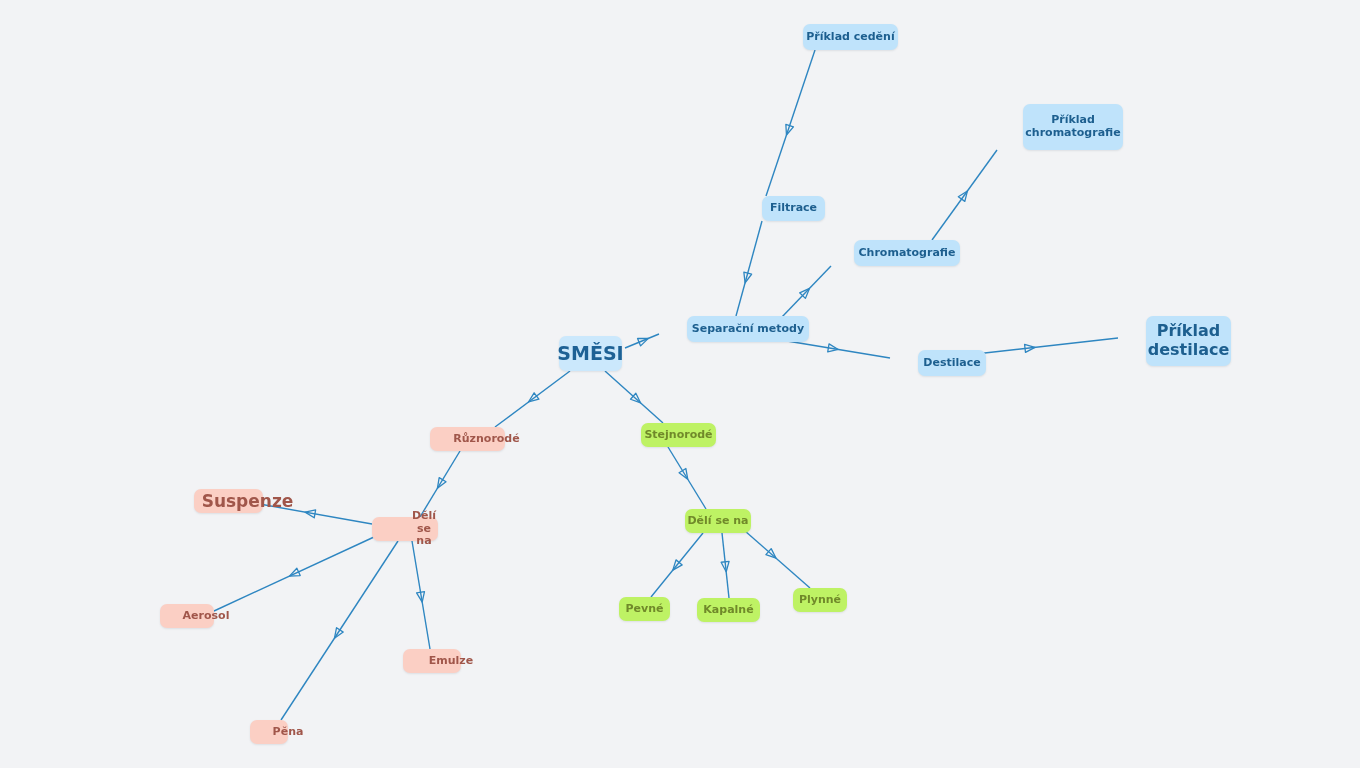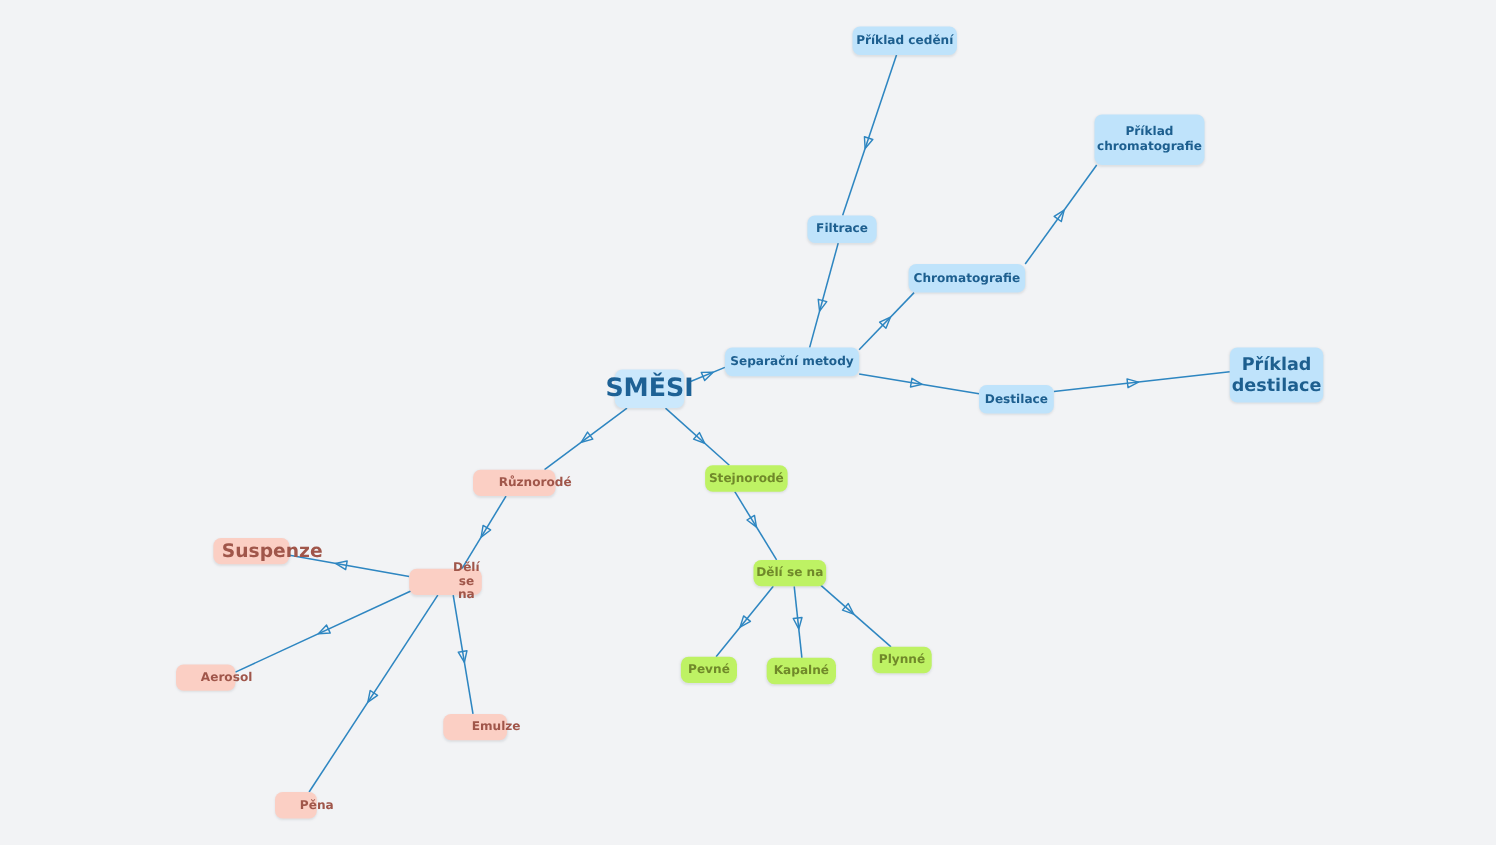--- a/index.html
+++ b/index.html
@@ -33,20 +33,21 @@
     border-radius: 7px;
     font-weight: bold;
     line-height: 1.18;
     white-space: pre-line;
     box-shadow: 0 1px 2px rgba(80,90,110,0.13);
     user-select: none;
   }
   .node.blue {
     background: #bfe3fb;
     color: #1d5f8f;
+    margin-left: 28px;
   }
   .node.root {
     background: #cbe8fc;
     color: #1d6195;
   }
   .node.pink {
     background: #fbcfc4;
     color: #a0564a;
     padding-left: 38px;
   }
@@ -127,21 +128,21 @@
       <g>
         <line x1="722" y1="533" x2="729" y2="598" stroke="#2e86c1" stroke-width="1.4"></line>
         <polygon points="-5,-4 5,0 -5,4" fill="none" stroke="#2e86c1" stroke-width="1.3" stroke-linejoin="round" transform="translate(725.64,566.8) rotate(83.85337434035333)"></polygon>
       </g>
       <g>
         <line x1="745" y1="531" x2="810" y2="588" stroke="#2e86c1" stroke-width="1.4"></line>
         <polygon points="-5,-4 5,0 -5,4" fill="none" stroke="#2e86c1" stroke-width="1.3" stroke-linejoin="round" transform="translate(772.3,554.94) rotate(41.248270929474025)"></polygon>
       </g>
     </svg>
   <div id="node-layer">
-      <div class="node root" style="left: 559px; top: 336px; width: 63px; height: 35px; font-size: 23px;">SMĚSI</div>
+      <div class="node root" style="left: 559px; top: 336px; width: 63px; height: 35px; font-size: 19px;">SMĚSI</div>
       <div class="node blue" style="left: 659px; top: 316px; width: 122px; height: 26px; font-size: 11px;">Separační metody</div>
       <div class="node blue" style="left: 734px; top: 196px; width: 63px; height: 25px; font-size: 11px;">Filtrace</div>
       <div class="node blue" style="left: 775px; top: 24px; width: 95px; height: 26px; font-size: 11px;">Příklad cedění</div>
       <div class="node blue" style="left: 826px; top: 240px; width: 106px; height: 26px; font-size: 11px;">Chromatografie</div>
       <div class="node blue" style="left: 995px; top: 104px; width: 100px; height: 46px; font-size: 11px;">Příklad
 chromatografie</div>
       <div class="node blue" style="left: 890px; top: 350px; width: 68px; height: 26px; font-size: 11px;">Destilace</div>
       <div class="node blue" style="left: 1118px; top: 316px; width: 85px; height: 50px; font-size: 16px;">Příklad
 destilace</div>
       <div class="node pink" style="left: 430px; top: 427px; width: 75px; height: 24px; font-size: 11px;">Různorodé</div>

